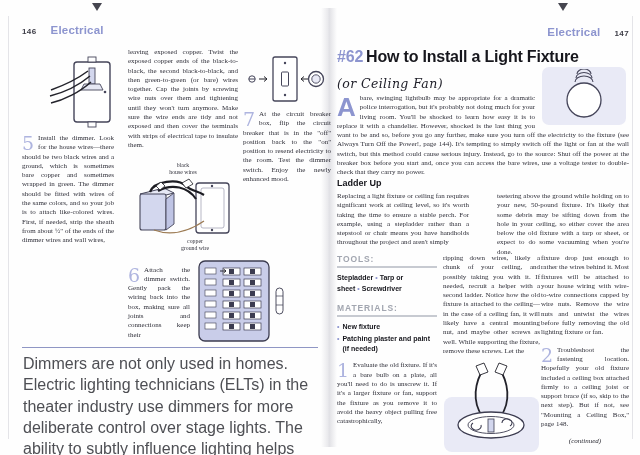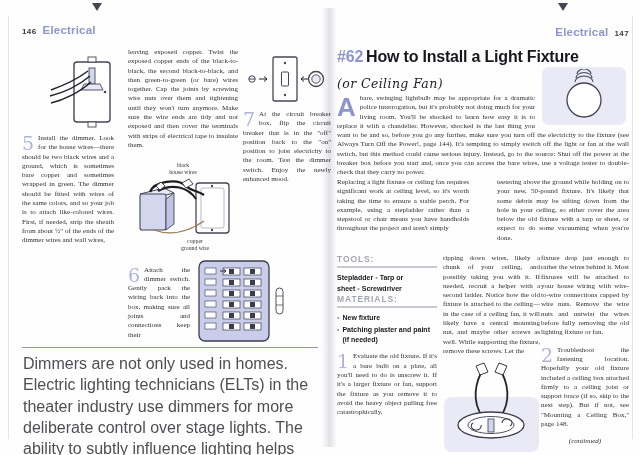--- a/index.html
+++ b/index.html
@@ -10,21 +10,21 @@
   .edge.l{left:8px}.edge.r{right:7px}
   .gutter{position:absolute;left:321px;top:8px;bottom:8px;width:16px;
     background:linear-gradient(90deg,rgba(60,60,90,0) 0%,rgba(60,60,90,.10) 42%,rgba(60,60,90,.15) 52%,rgba(60,60,90,0) 100%)}
   .mark{position:absolute;top:3px;width:0;height:0;border-left:5px solid transparent;border-right:5px solid transparent;border-top:8px solid #45454f}
   .mark.l{left:92px}.mark.r{left:558px}
   .page{position:absolute;top:24px}
   .lpage{left:22px;width:300px;height:410px}
   .rpage{left:337px;width:292px;height:424px}
   .abs{position:absolute}
   p.bk{font-size:7px;line-height:1.33;text-align:justify;color:#2e2e38}
-  .hdr{display:flex;align-items:baseline;gap:6px}
+  .hdr{display:flex;align-items:baseline;gap:14px}
   .pagenum{font-family:"Liberation Sans",sans-serif;font-weight:bold;font-size:8px;color:#3c3c46;letter-spacing:.4px}
   .seclabel{font-family:"Liberation Sans",sans-serif;font-weight:bold;font-size:11.5px;color:#8d95cf;letter-spacing:.2px}
   .lcol1{left:0;top:24px;width:92px}
   .lcol2{left:106px;top:24px;width:110px}
   .lcol3{left:221px;top:24px;width:88px}
   .step{margin-top:6px}
   .stepnum{float:left;font-family:"DejaVu Serif",serif;font-size:19px;line-height:15px;color:#aeb4df;margin:2px 4px 0 0}
   .illus1{margin:8px 0 4px 26px;display:block}
   .cap{font-size:5.8px;line-height:1.18;text-align:center;white-space:pre-line;color:#33333d}
   .lab-top{margin:12px 0 2px 24px;width:62px}
@@ -50,21 +50,21 @@
   .ladder{position:absolute;left:0;top:154px;width:292px}
   .hbold{font-family:"Liberation Sans",sans-serif;font-weight:bold;font-size:9px;color:#17171d;margin-bottom:4px}
   .twocol{display:flex;gap:28px}
   .twocol p{width:141px}
   .rcol{position:absolute;top:230px}
   .rcol1{left:0;width:100px}
   .rcol2{left:106px;width:97px}
   .rcol3{left:204px;width:88px}
   .secthead{font-family:"Liberation Sans",sans-serif;font-weight:bold;font-size:8.5px;letter-spacing:.9px;color:#a2a6b0;
     border-bottom:2px solid #c7cad1;padding-bottom:2px;margin-bottom:5px}
-  .secthead.mt{}
+  .secthead.mt{margin-top:9px}
   .boldline{font-family:"Liberation Sans",sans-serif;font-weight:bold;font-size:7px;line-height:1.5;color:#17171d}
   .sep{color:#8d95cf;margin:0 2px}
   .mat-item{display:flex;gap:3px;font-family:"Liberation Sans",sans-serif;font-weight:bold;font-size:7px;line-height:1.4;color:#17171d;margin-bottom:2px}
   .mat-item .b{color:#8d95cf}
   .stepwrap{margin-top:8px}
   .fixillus{margin-top:5px;display:block}
   .continued{font-size:7px;font-style:italic;text-align:center;margin-top:8px;color:#2b2b33}
   svg{display:block}
 </style>
 </head>
@@ -176,21 +176,21 @@
         <rect x="28" y="3" width="24" height="44" rx="2" fill="#fff" stroke="#45455a" stroke-width="1.3"></rect>
         <rect x="36.5" y="18" width="7" height="14" rx="1" fill="#fff" stroke="#45455a" stroke-width="1"></rect>
         <circle cx="40" cy="9" r="1.2" fill="#45455a"></circle>
         <circle cx="40" cy="41" r="1.2" fill="#45455a"></circle>
         <path d="M64 25 h-8 m3 -2.5 l-3 2.5 3 2.5" fill="none" stroke="#23232b" stroke-width="1"></path>
         <circle cx="71" cy="25" r="7.5" fill="#fff" stroke="#45455a" stroke-width="1.3"></circle>
         <circle cx="71" cy="25" r="4.2" fill="#e9eaf6" stroke="#45455a" stroke-width="0.9"></circle>
       </svg>
       <div class="step">
         <span class="stepnum">7</span>
-        <p class="bk">At the circuit breaker box, flip the circuit breaker that is in the "off" position back to the "on" position to joist electricity to the room. Test the dimmer switch. Enjoy the newly enhanced mood.</p>
+        <p class="bk">At the circuit breaker box, flip the circuit breaker that is in the "off" position back to the "on" position to resend electricity to the room. Test the dimmer switch. Enjoy the newly enhanced mood.</p>
       </div>
     </div>
   </div>
 
   <div class="callout">Dimmers are not only used in homes. Electric lighting technicians (ELTs) in the theater industry use dimmers for more deliberate control over stage lights. The ability to subtly influence lighting helps create different moods to complement the emotions of the actors and actresses.</div>
 
   <div class="page rpage">
     <div class="hdr rhdr">
       <span class="seclabel">Electrical</span>
       <span class="pagenum">147</span>
@@ -208,20 +208,21 @@
           <path d="M28 9 a8 5.5 0 0 1 16 0" fill="none" stroke="#45455a" stroke-width="1.1"></path>
           <path d="M27 13 a9 6 0 0 1 18 0" fill="none" stroke="#45455a" stroke-width="1.1"></path>
           <circle cx="36" cy="31" r="17" fill="#fff" stroke="#45455a" stroke-width="1.3"></circle>
         </svg>
       </div>
       <div class="subtitle">(or Ceiling Fan)</div>
       <p class="bk intro"><span class="dropcap">A</span><span>bare, swinging lightbulb may be appropriate for a dramatic police interrogation, but it's probably not doing much for your living room. You'll be shocked to learn how easy it is to replace it with a chandelier. However, shocked is the last thing you want to be and so, before you go any further, make sure you turn off the electricity to the fixture (see Always Turn Off the Power!, page 144). It's tempting to simply switch off the light or fan at the wall switch, but this method could cause serious injury. Instead, go to the source: Shut off the power at the breaker box before you start and, once you can access the bare wires, use a voltage tester to double-check that they carry no power.</span></p>
     </div>
 
     <div class="ladder">
+      <div class="hbold">Ladder Up</div>
       <div class="twocol">
         <p class="bk">Replacing a light fixture or ceiling fan requires significant work at ceiling level, so it's worth taking the time to ensure a stable perch. For example, using a stepladder rather than a stepstool or chair means you have handholds throughout the project and aren't simply</p>
         <p class="bk">teetering above the ground while holding on to your new, 50-pound fixture. It's likely that some debris may be sifting down from the hole in your ceiling, so either cover the area below the old fixture with a tarp or sheet, or expect to do some vacuuming when you're done.</p>
       </div>
     </div>
 
     <div class="abs rcol rcol1">
       <div class="secthead">TOOLS:</div>
       <p class="boldline"><span>Stepladder</span><span class="sep">•</span><span>Tarp or sheet</span><span class="sep">•</span><span>Screwdriver</span></p>
       <div class="secthead mt">MATERIALS:</div>

